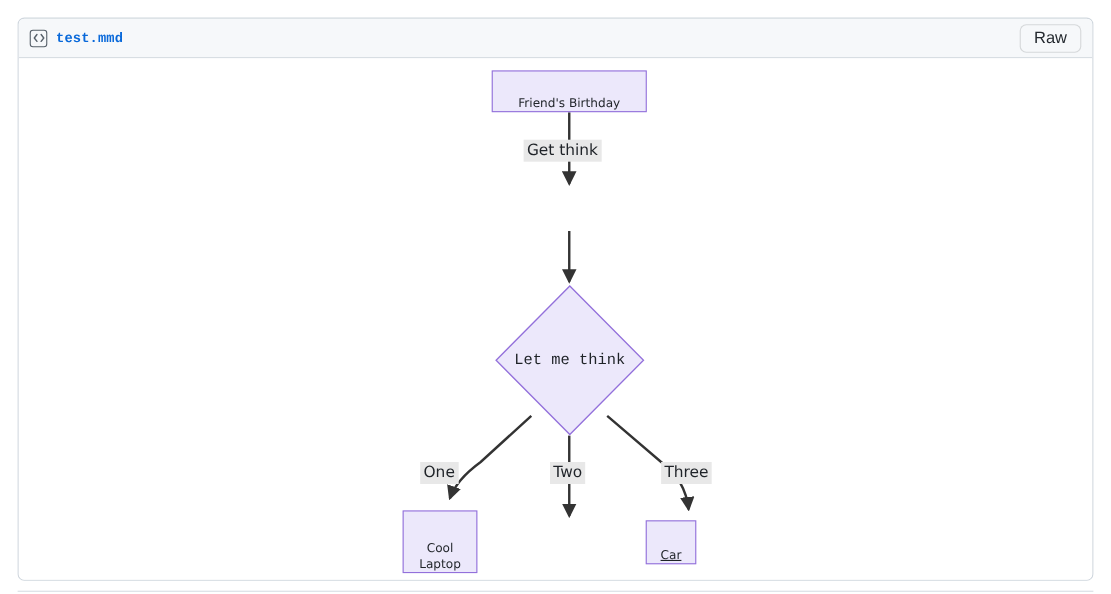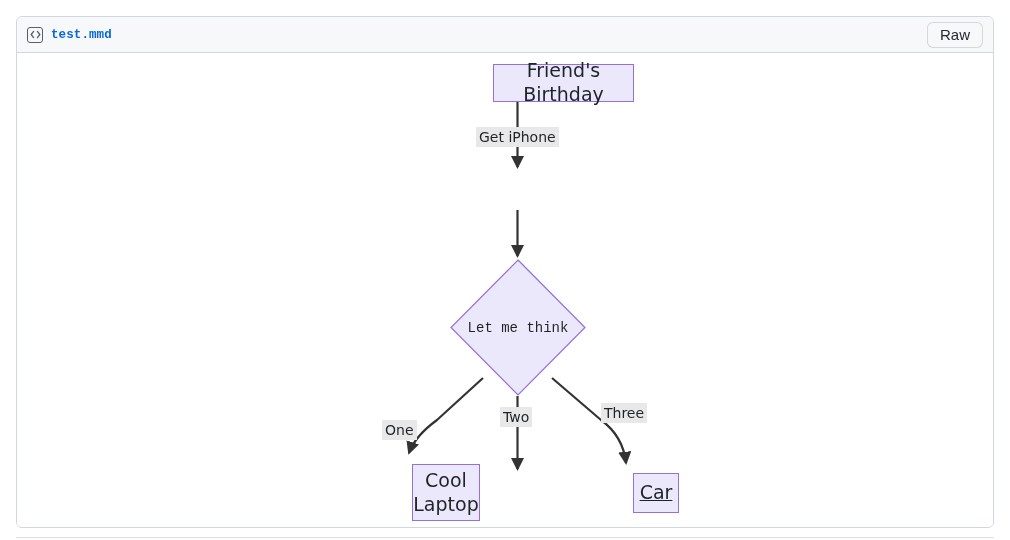--- a/index.html
+++ b/index.html
@@ -124,29 +124,28 @@
     height: 100%;
     pointer-events: none;
   }
 
   .node {
     position: absolute;
     box-sizing: border-box;
     background: #ECE8FB;
     border: 1px solid #9370DB;
     display: flex;
-    align-items: center;
+    align-items: flex-end;
     justify-content: center;
     text-align: center;
     color: #1f2328;
     font-family: "DejaVu Sans", "Liberation Sans", sans-serif;
-    font-size: 19px;
+    font-size: 11px;
     line-height: 1.26;
     pointer-events: auto;
-    margin-left: 46px;
   }
   .node.rounded { border-radius: 7px; }
 
   .node .node-label { white-space: pre-line; }
 
   .diamond-wrap {
     position: absolute;
     pointer-events: auto;
   }
   .diamond-wrap svg {
@@ -240,27 +239,27 @@
           <div class="node" style="left:349px; top:411px; width:68px; height:57px;">
             <span class="node-label">Cool
 Laptop</span>
           </div>
 
 
           <div class="node" style="left:570px; top:420px; width:46px; height:40px;text-decoration:underline;">
             <span class="node-label">Car</span>
           </div>
 
-          <div class="edge-label" style="left:459px; top:74px;">Get iPhone</div>
+          <div class="edge-label" style="left:459px; top:74px;">Get think</div>
 
           <div class="edge-label" style="left:365px; top:367px;">One</div>
 
-          <div class="edge-label" style="left:483px; top:354px;">Two</div>
-
-          <div class="edge-label" style="left:584px; top:350px;">Three</div>
+          <div class="edge-label" style="left:483px; top:367px;">Two</div>
+
+          <div class="edge-label" style="left:584px; top:367px;">Three</div>
 
         </div>
       </div>
     </div>
   </div>
 
   <div class="page-divider"></div>
 
 </div>
 

